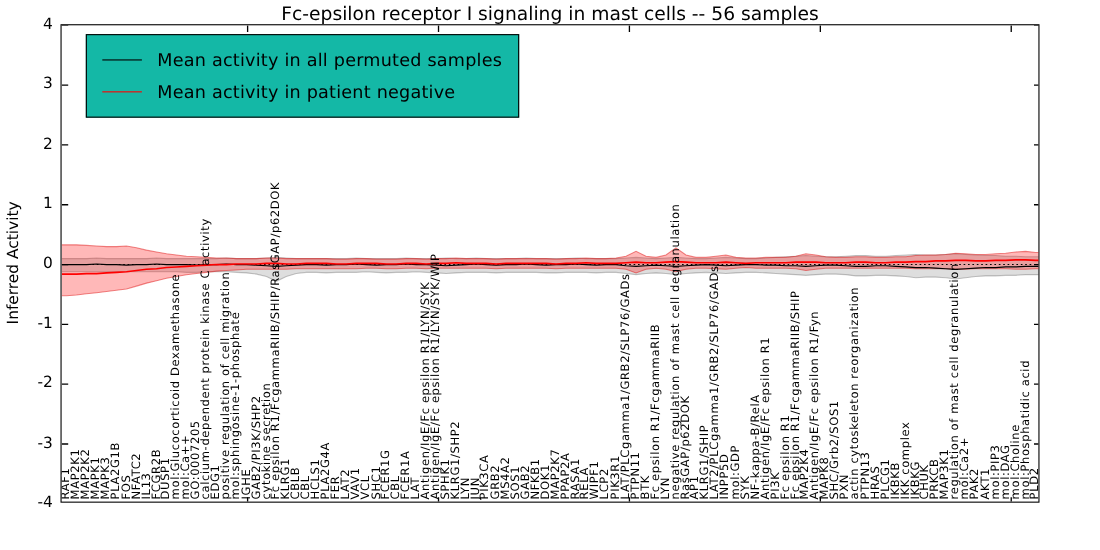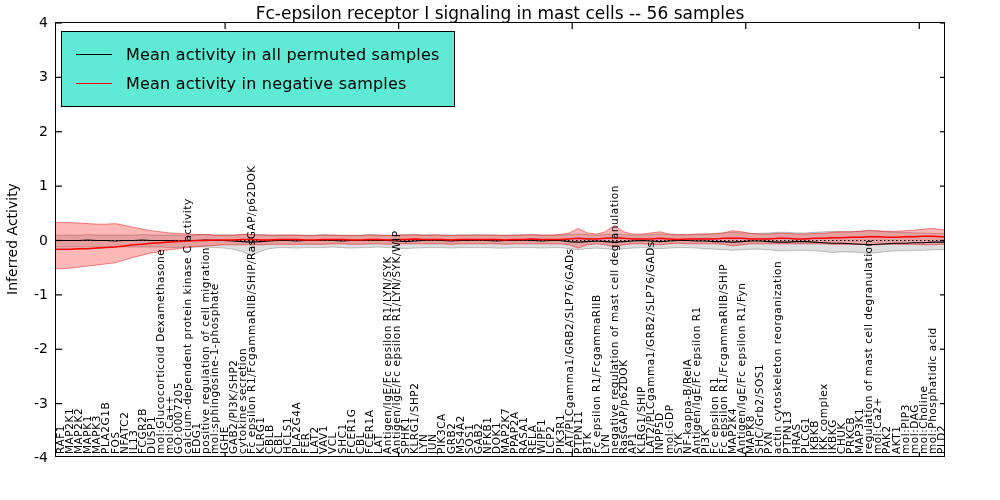--- a/index.html
+++ b/index.html
@@ -9,21 +9,21 @@
          font-size:17px;}
   .plot{position:absolute;left:55px;top:22px;width:890px;height:435px;
         border:1px solid #000;box-sizing:border-box;overflow:hidden;background:#fff;}
   .chart-svg{position:absolute;left:0;top:0;}
   .xlab{position:absolute;bottom:2px;white-space:nowrap;font-size:10.5px;letter-spacing:0.55px;
         transform:rotate(-90deg);transform-origin:0 100%;line-height:9px;}
   .ytick{position:absolute;width:46px;text-align:right;font-size:14px;line-height:18px;left:2px;}
   .ylabel{position:absolute;left:-58px;top:231px;width:140px;text-align:center;font-size:14px;
           transform:rotate(-90deg);}
   .xlabel-axis{position:absolute;left:55px;top:479px;width:890px;text-align:center;font-size:14px;}
-  .legend{position:absolute;left:5px;top:8px;background:#5eead4;border:1.5px solid #000;
+  .legend{position:absolute;left:22px;top:8px;background:#14b8a6;border:1.5px solid #000;
           padding:8px 14px 8px 10px;z-index:5;}
   .legend-row{display:flex;align-items:center;height:29px;}
   .legend-line{display:inline-block;width:36px;height:0;border-top:1.6px solid #000;margin:0 14px 0 4px;}
   .legend-text{font-size:16px;letter-spacing:0.2px;}
 </style>
 </head>
 <body>
 
 <div class="figure">
   <div class="title">Fc-epsilon receptor I signaling in mast cells -- 56 samples</div>
@@ -82,21 +82,21 @@
         <line x1="863.3" y1="0" x2="863.3" y2="6" stroke="#000" stroke-width="1.2"></line>
         <line x1="863.3" y1="429" x2="863.3" y2="435" stroke="#000" stroke-width="1.2"></line>
       </svg>
     <div class="legend">
       <div class="legend-row">
         <span class="legend-line" id="leg-line-0" style="border-top-color: rgb(0, 0, 0);"></span>
         <span class="legend-text">Mean activity in all permuted samples</span>
       </div>
       <div class="legend-row">
         <span class="legend-line" id="leg-line-1" style="border-top-color: rgb(255, 0, 0);"></span>
-        <span class="legend-text">Mean activity in negative samples</span>
+        <span class="legend-text">Mean activity in patient negative</span>
       </div>
     </div>
   <span class="xlab" style="left: 9.04082px;">RAF1</span>
       <span class="xlab" style="left: 18.1224px;">MAP2K1</span>
       <span class="xlab" style="left: 27.2041px;">MAP2K2</span>
       <span class="xlab" style="left: 36.2857px;">MAPK1</span>
       <span class="xlab" style="left: 45.3673px;">MAPK3</span>
       <span class="xlab" style="left: 54.449px;">PLA2G1B</span>
       <span class="xlab" style="left: 63.5306px;">FOS</span>
       <span class="xlab" style="left: 72.6122px;">NFATC2</span>

